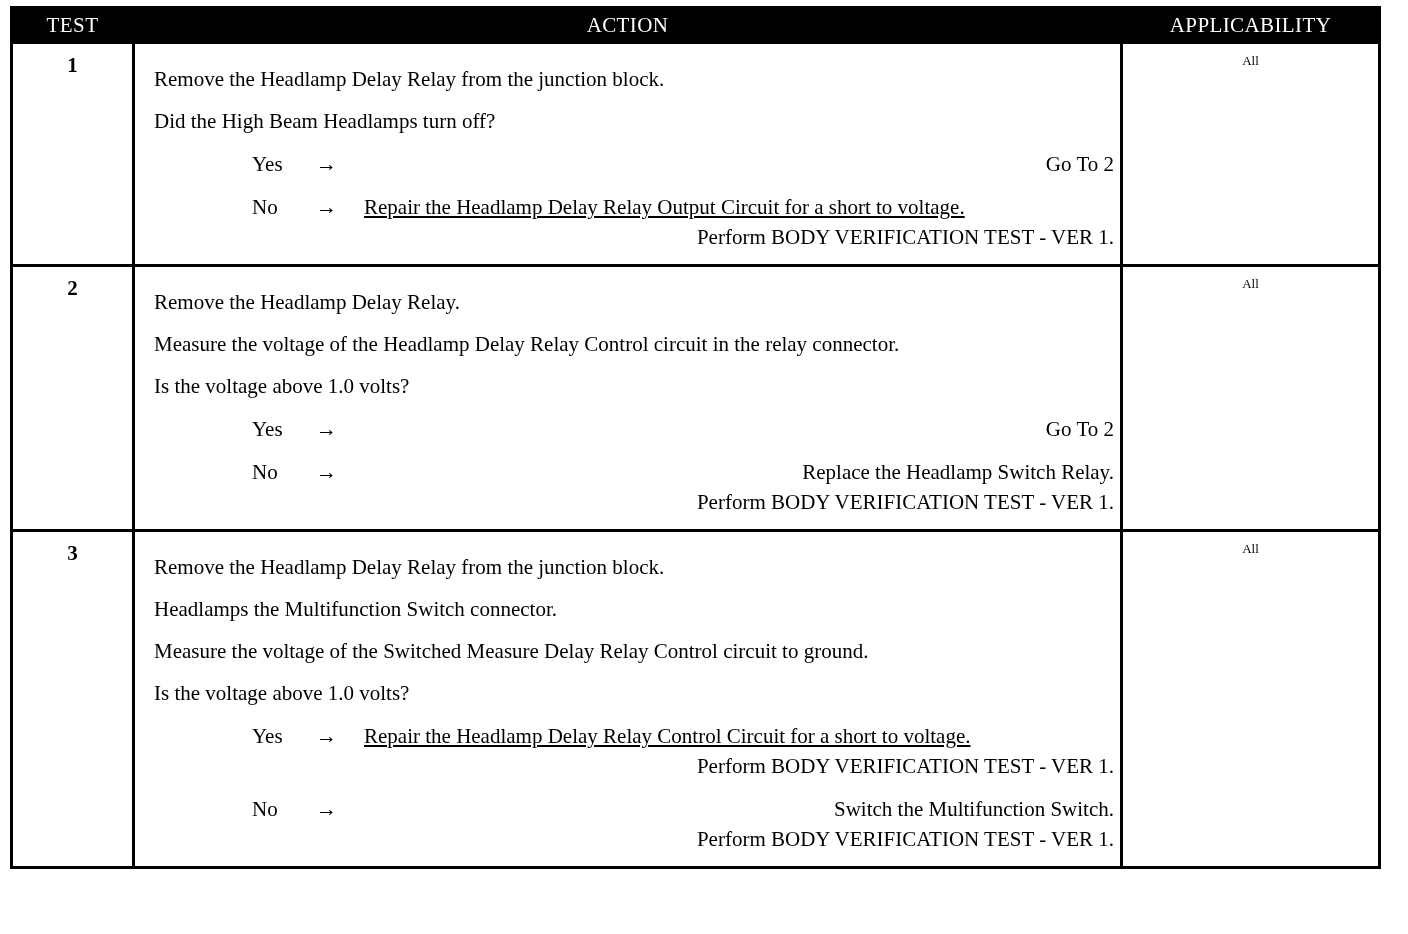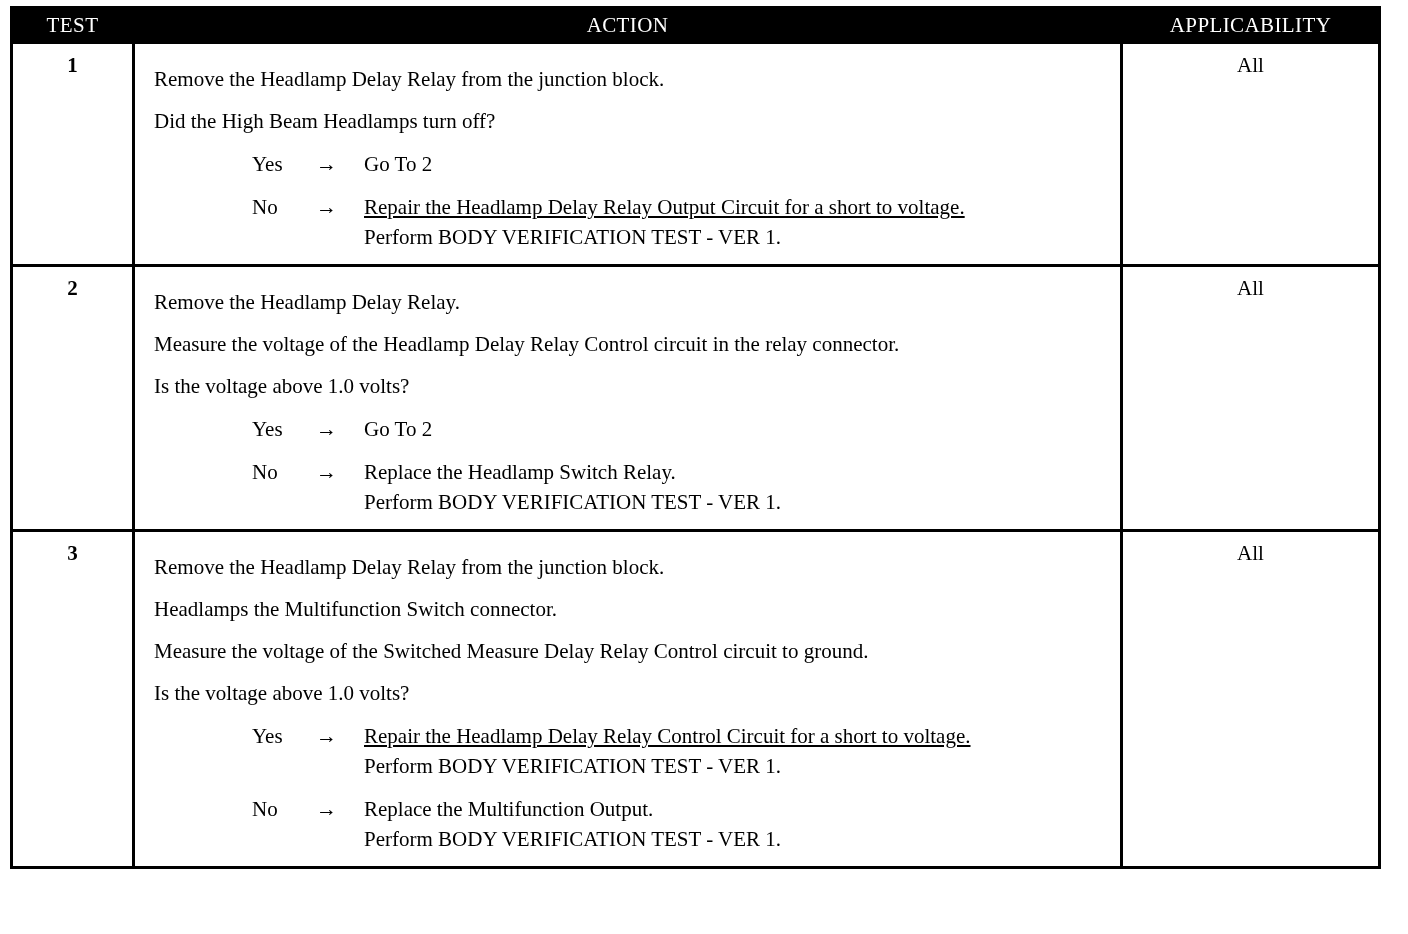--- a/index.html
+++ b/index.html
@@ -57,21 +57,21 @@
 
   
   td.test-cell {
     text-align: center;
     font-size: 21px;
     font-weight: bold;
     padding-top: 9px;
   }
   td.appl-cell {
     text-align: center;
-    font-size: 21px;
+    font-size: 13px;
     padding-top: 9px;
   }
   td.action-cell {
     padding: 8px 6px 12px 7px;
     font-size: 21px;
     line-height: 30px;
   }
 
   
   .stmt {
@@ -100,21 +100,21 @@
     width: 48px;
     text-align: left;
     font-size: 21px;
   }
   .branch .result {
     flex: 1 1 auto;
     min-width: 0;
   }
   .branch .result .rline {
     margin: 0;
-    text-align: left;
+    text-align: right;
   }
   .branch .result .rline.justify {
     text-align: justify;
     text-align-last: left;
     text-decoration: underline;
   }
 </style>
 </head>
 <body>
 
@@ -192,21 +192,21 @@
               <span class="arrow">→</span>
               <span class="result">
                 <p class="rline justify">Repair the Headlamp Delay Relay Control Circuit for a short to voltage.</p>
                 <p class="rline">Perform BODY VERIFICATION TEST - VER 1.</p>
               </span>
             </div>
             <div class="branch">
               <span class="answer">No</span>
               <span class="arrow">→</span>
               <span class="result">
-                <p class="rline">Replace the Multifunction Output.</p>
+                <p class="rline">Switch the Multifunction Switch.</p>
                 <p class="rline">Perform BODY VERIFICATION TEST - VER 1.</p>
               </span>
             </div>
           </td>
           <td class="appl-cell">All</td>
         </tr>
       </tbody>
   </table>
 </div>
 

